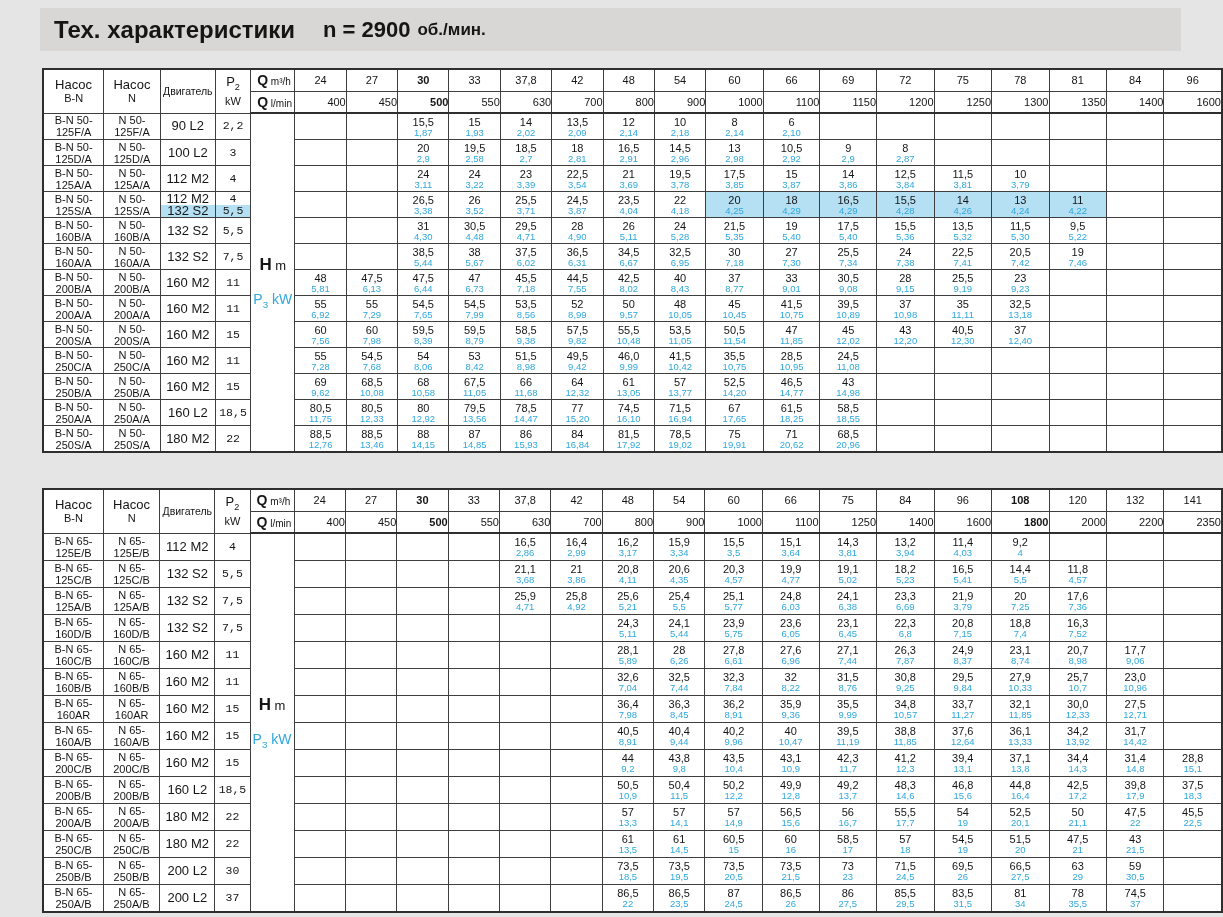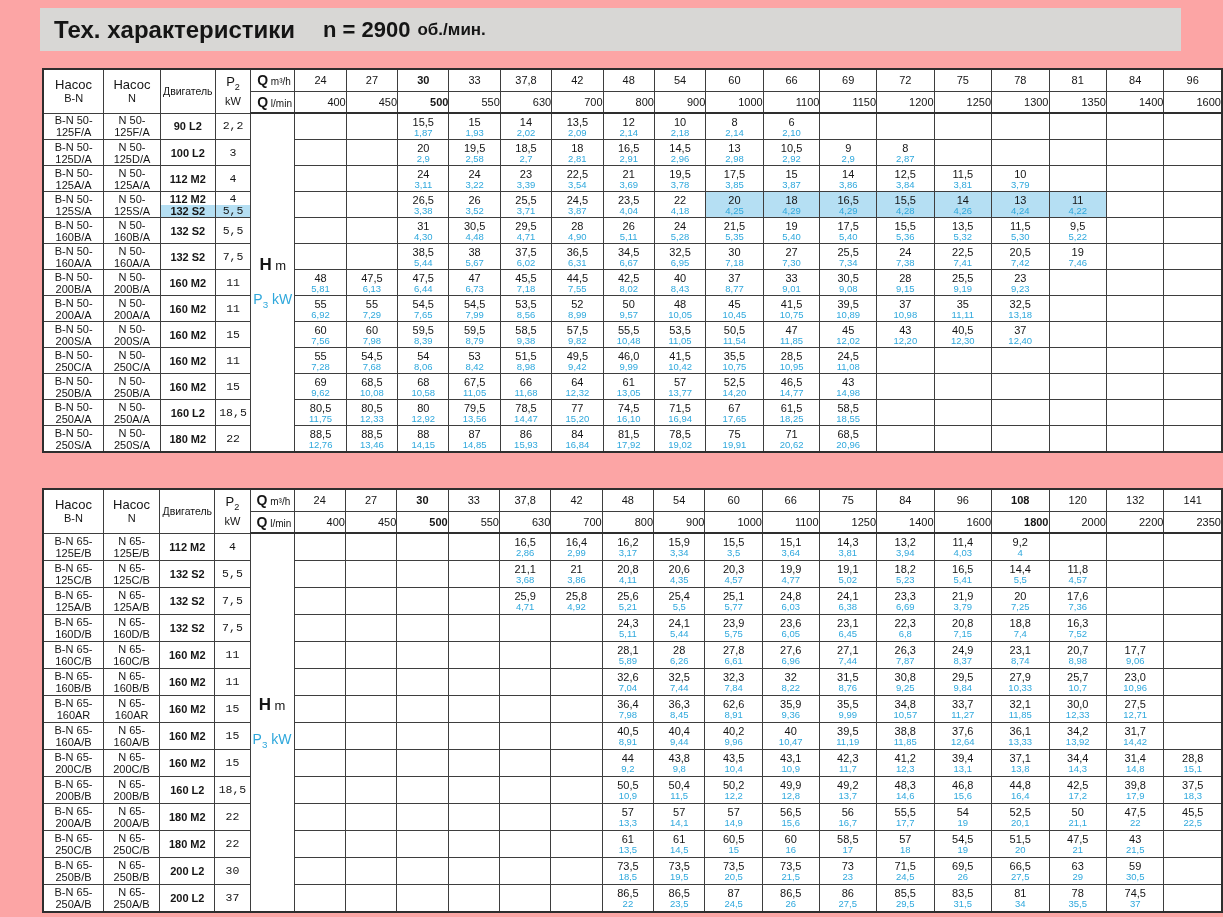--- a/index.html
+++ b/index.html
@@ -1,16 +1,16 @@
 <!DOCTYPE html>
 <html style="--p3: #2FA8DC; --hl: #B5DFF3; --titlebg: #D8D7D5;"><head>
 <meta charset="utf-8">
 <style>
   html,body{margin:0;padding:0;}
-  .page{position:relative;width:1223px;height:917px;background:#fca5a5;font-family:"Liberation Sans",sans-serif;color:#151515;}
+  .page{position:relative;width:1223px;height:917px;background:#e5e5e5;font-family:"Liberation Sans",sans-serif;color:#151515;}
   .title-bar{position:absolute;left:40px;top:8px;width:1141px;height:43px;background:var(--titlebg,#d8d7d5);display:flex;align-items:center;padding-left:14px;box-sizing:border-box;}
   .title-main{font-size:24px;font-weight:bold;}
   .title-speed{font-size:22px;font-weight:bold;margin-left:28px;}
   .title-unit{font-size:17px;font-weight:bold;margin-left:7px;}
 
   .tbl-wrap{position:absolute;left:42px;}
   .pos-t50{top:68px;}
   .pos-t65{top:488px;}
 
   table.spec{border-collapse:collapse;table-layout:fixed;border:2px solid #2e2e2e;}
@@ -24,21 +24,21 @@
   .hdr-top{font-size:13px;line-height:15px;}
   .hdr-sub{font-size:11px;line-height:13px;}
   .motor-hdr{font-size:10.5px;}
   .qcell{text-align:left !important;padding-left:6px !important;}
   .qsym{font-weight:bold;font-size:14px;}
   .qunit{font-size:10px;}
   .qv{font-size:11px;}
   .qv.b{font-weight:bold;}
 
   .pumpname{font-size:11px;}
-  .motor-l{font-size:11px;line-height:12px;font-weight:bold;}
+  .motor-l{font-size:13px;line-height:12px;}
   .p2v{font-size:11.5px;line-height:12px;font-family:Liberation Mono, monospace;}
   .hv{font-size:11px;line-height:12px;color:#151515;}
   .pv{font-size:9.5px;line-height:10px;color:var(--p3,#2fa8dc);}
   .hl{background:var(--hl,#b5dff3) !important;}
   div.hl{background:var(--hl,#b5dff3);}
 
   .hm{font-size:13px;margin-bottom:16px;}
   .hm b{font-size:17px;}
   .p3lab{font-size:14px;color:var(--p3,#2fa8dc);}
   sub{font-size:70%;}
@@ -1491,21 +1491,21 @@
             <td></td>
             <td>
               <div class="hv">36,4</div>
               <div class="pv">7,98</div>
             </td>
             <td>
               <div class="hv">36,3</div>
               <div class="pv">8,45</div>
             </td>
             <td>
-              <div class="hv">62,6</div>
+              <div class="hv">36,2</div>
               <div class="pv">8,91</div>
             </td>
             <td>
               <div class="hv">35,9</div>
               <div class="pv">9,36</div>
             </td>
             <td>
               <div class="hv">35,5</div>
               <div class="pv">9,99</div>
             </td>

